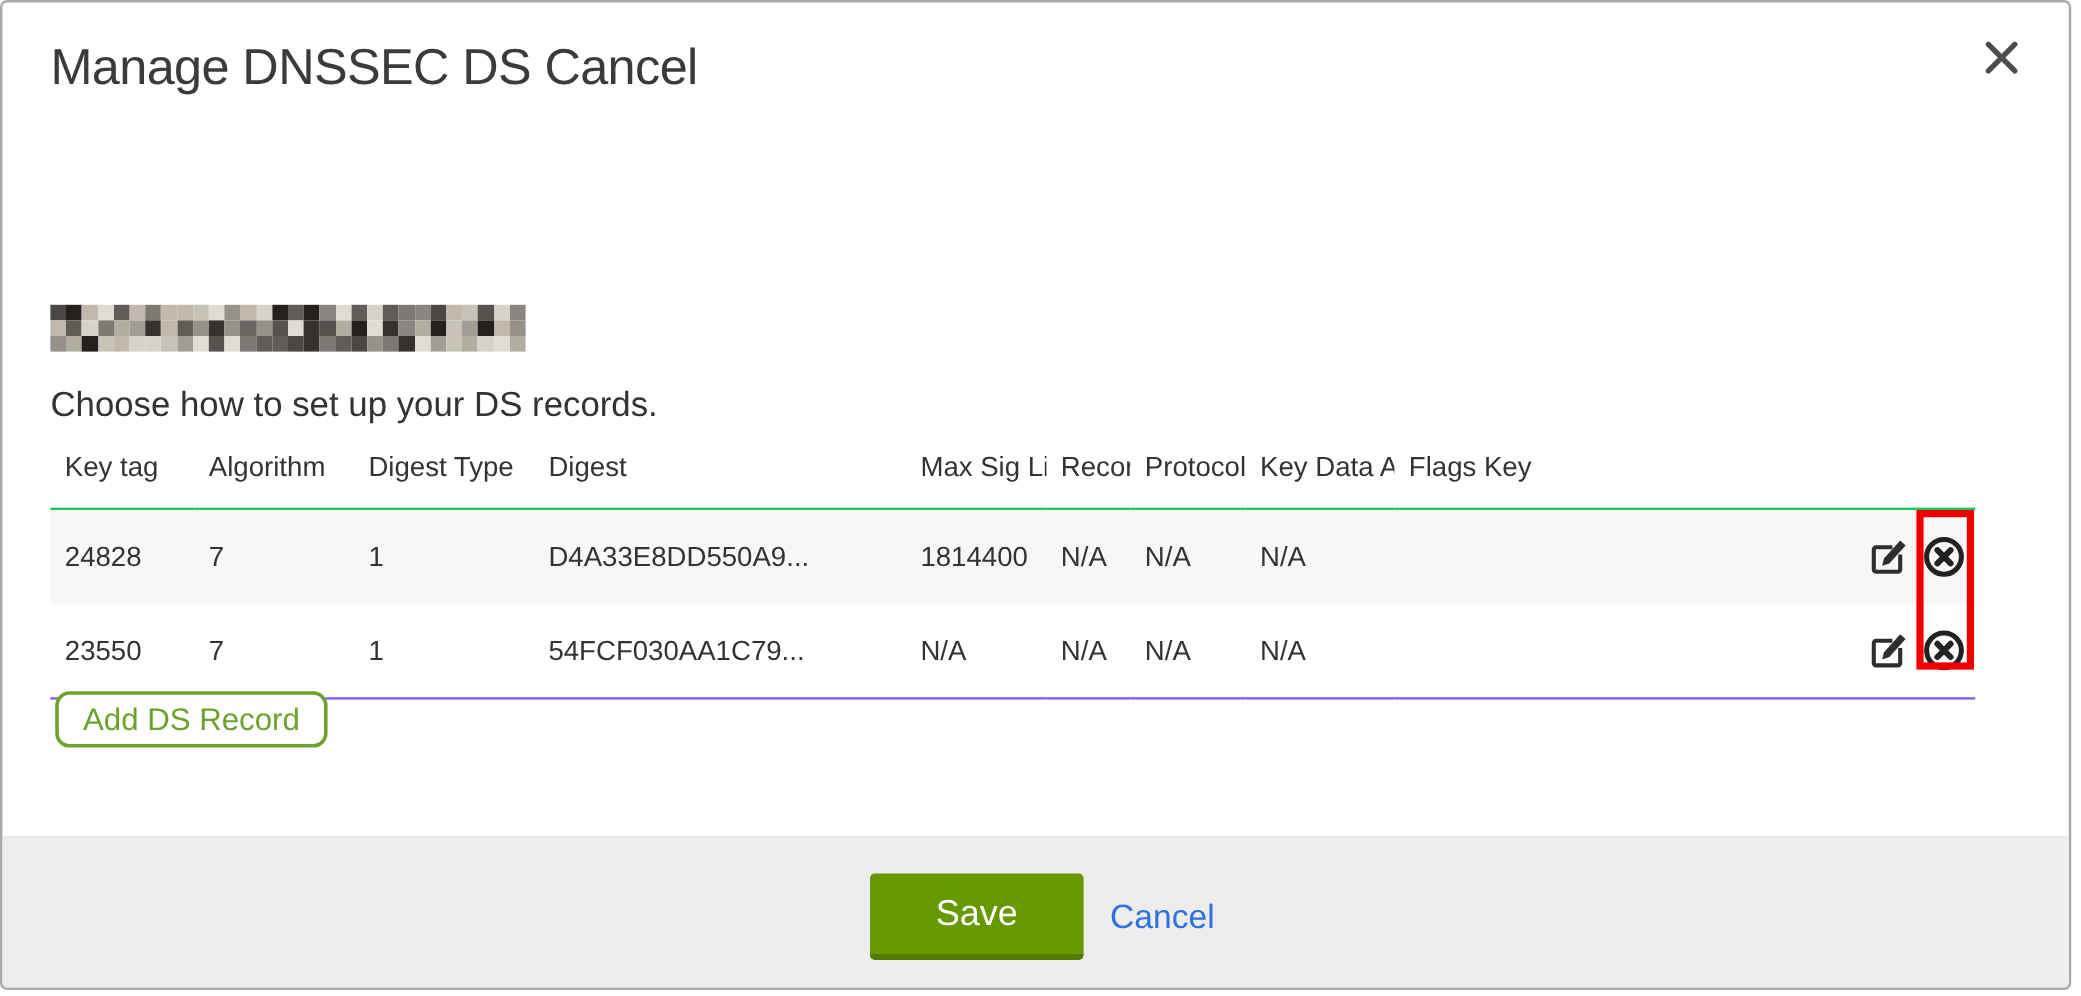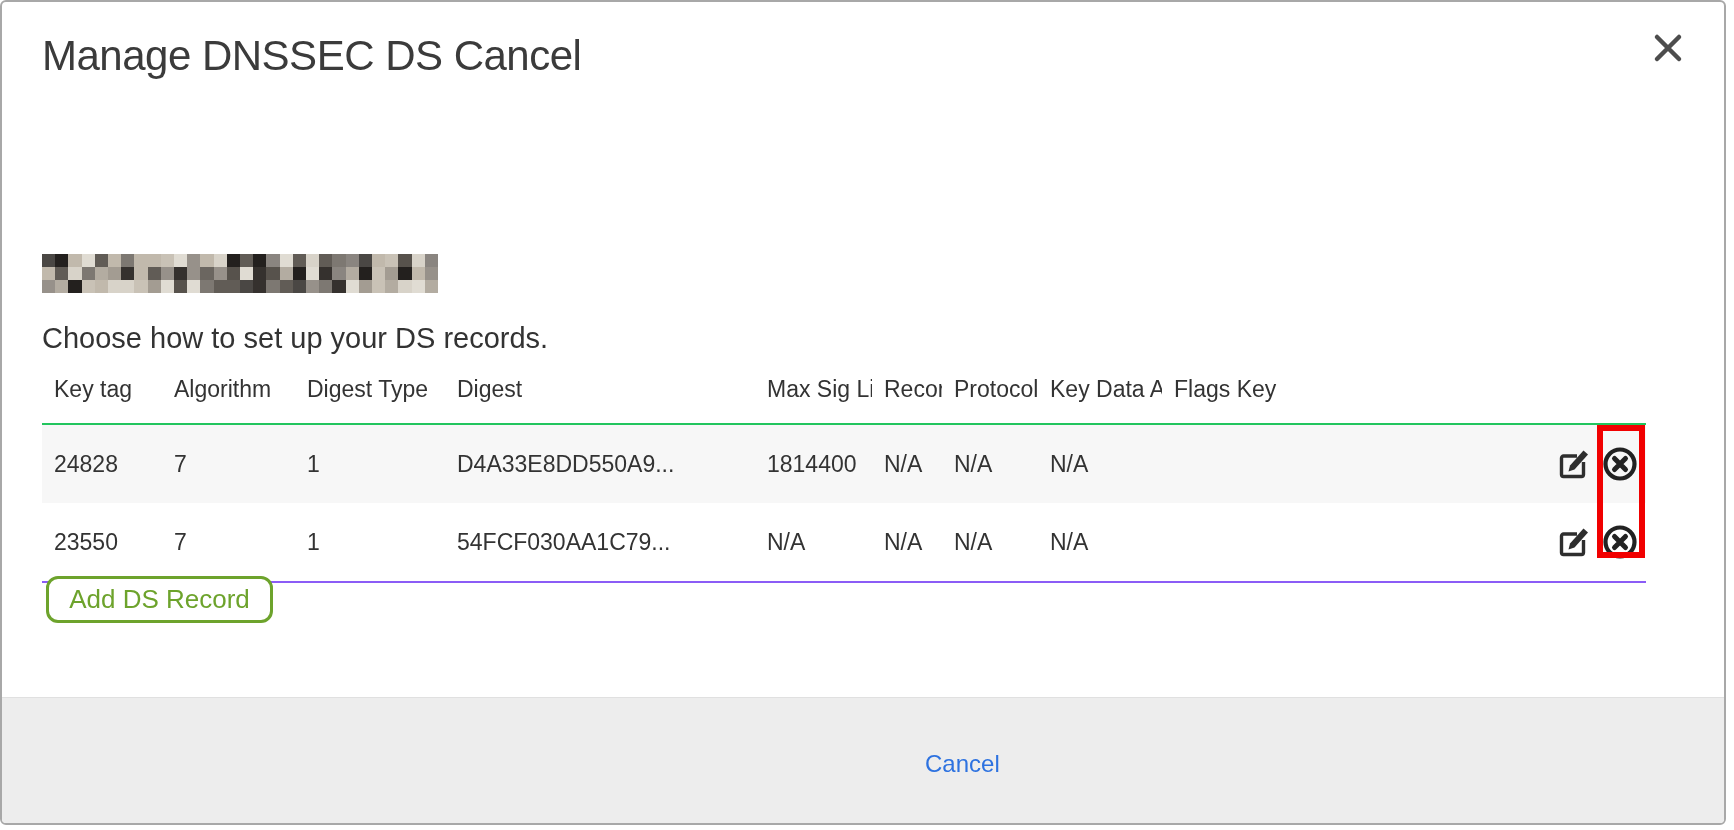--- a/index.html
+++ b/index.html
@@ -84,21 +84,21 @@
   .save-btn {
     position:absolute; left:723px; top:30px;
     width:178px; height:72px;
     background:#669900; border:none; border-bottom:5px solid #527c00;
     border-radius:4px;
     color:#fff; font-size:30px; font-family:inherit; cursor:pointer;
   }
   .cancel-link {
     position:absolute; left:923px; top:30px; height:72px;
     display:flex; align-items:center;
-    font-size:24px; color:#2d72e0; text-decoration:none; cursor:pointer;
+    font-size:28px; color:#2d72e0; text-decoration:none; cursor:pointer;
   }
 </style>
 </head>
 <body>
 
 <div class="dialog">
 
   <div class="title">Manage DNSSEC DS Cancel</div>
 
   <button class="close-btn">
@@ -293,16 +293,17 @@
         </tr>
       </tbody>
     </table>
   </div>
 
   <div class="annotation-box"></div>
 
   <button class="add-btn">Add DS Record</button>
 
   <div class="footer">
+    <button class="save-btn">Save</button>
     <a class="cancel-link">Cancel</a>
   </div>
 
 </div>
 
 </body></html>

